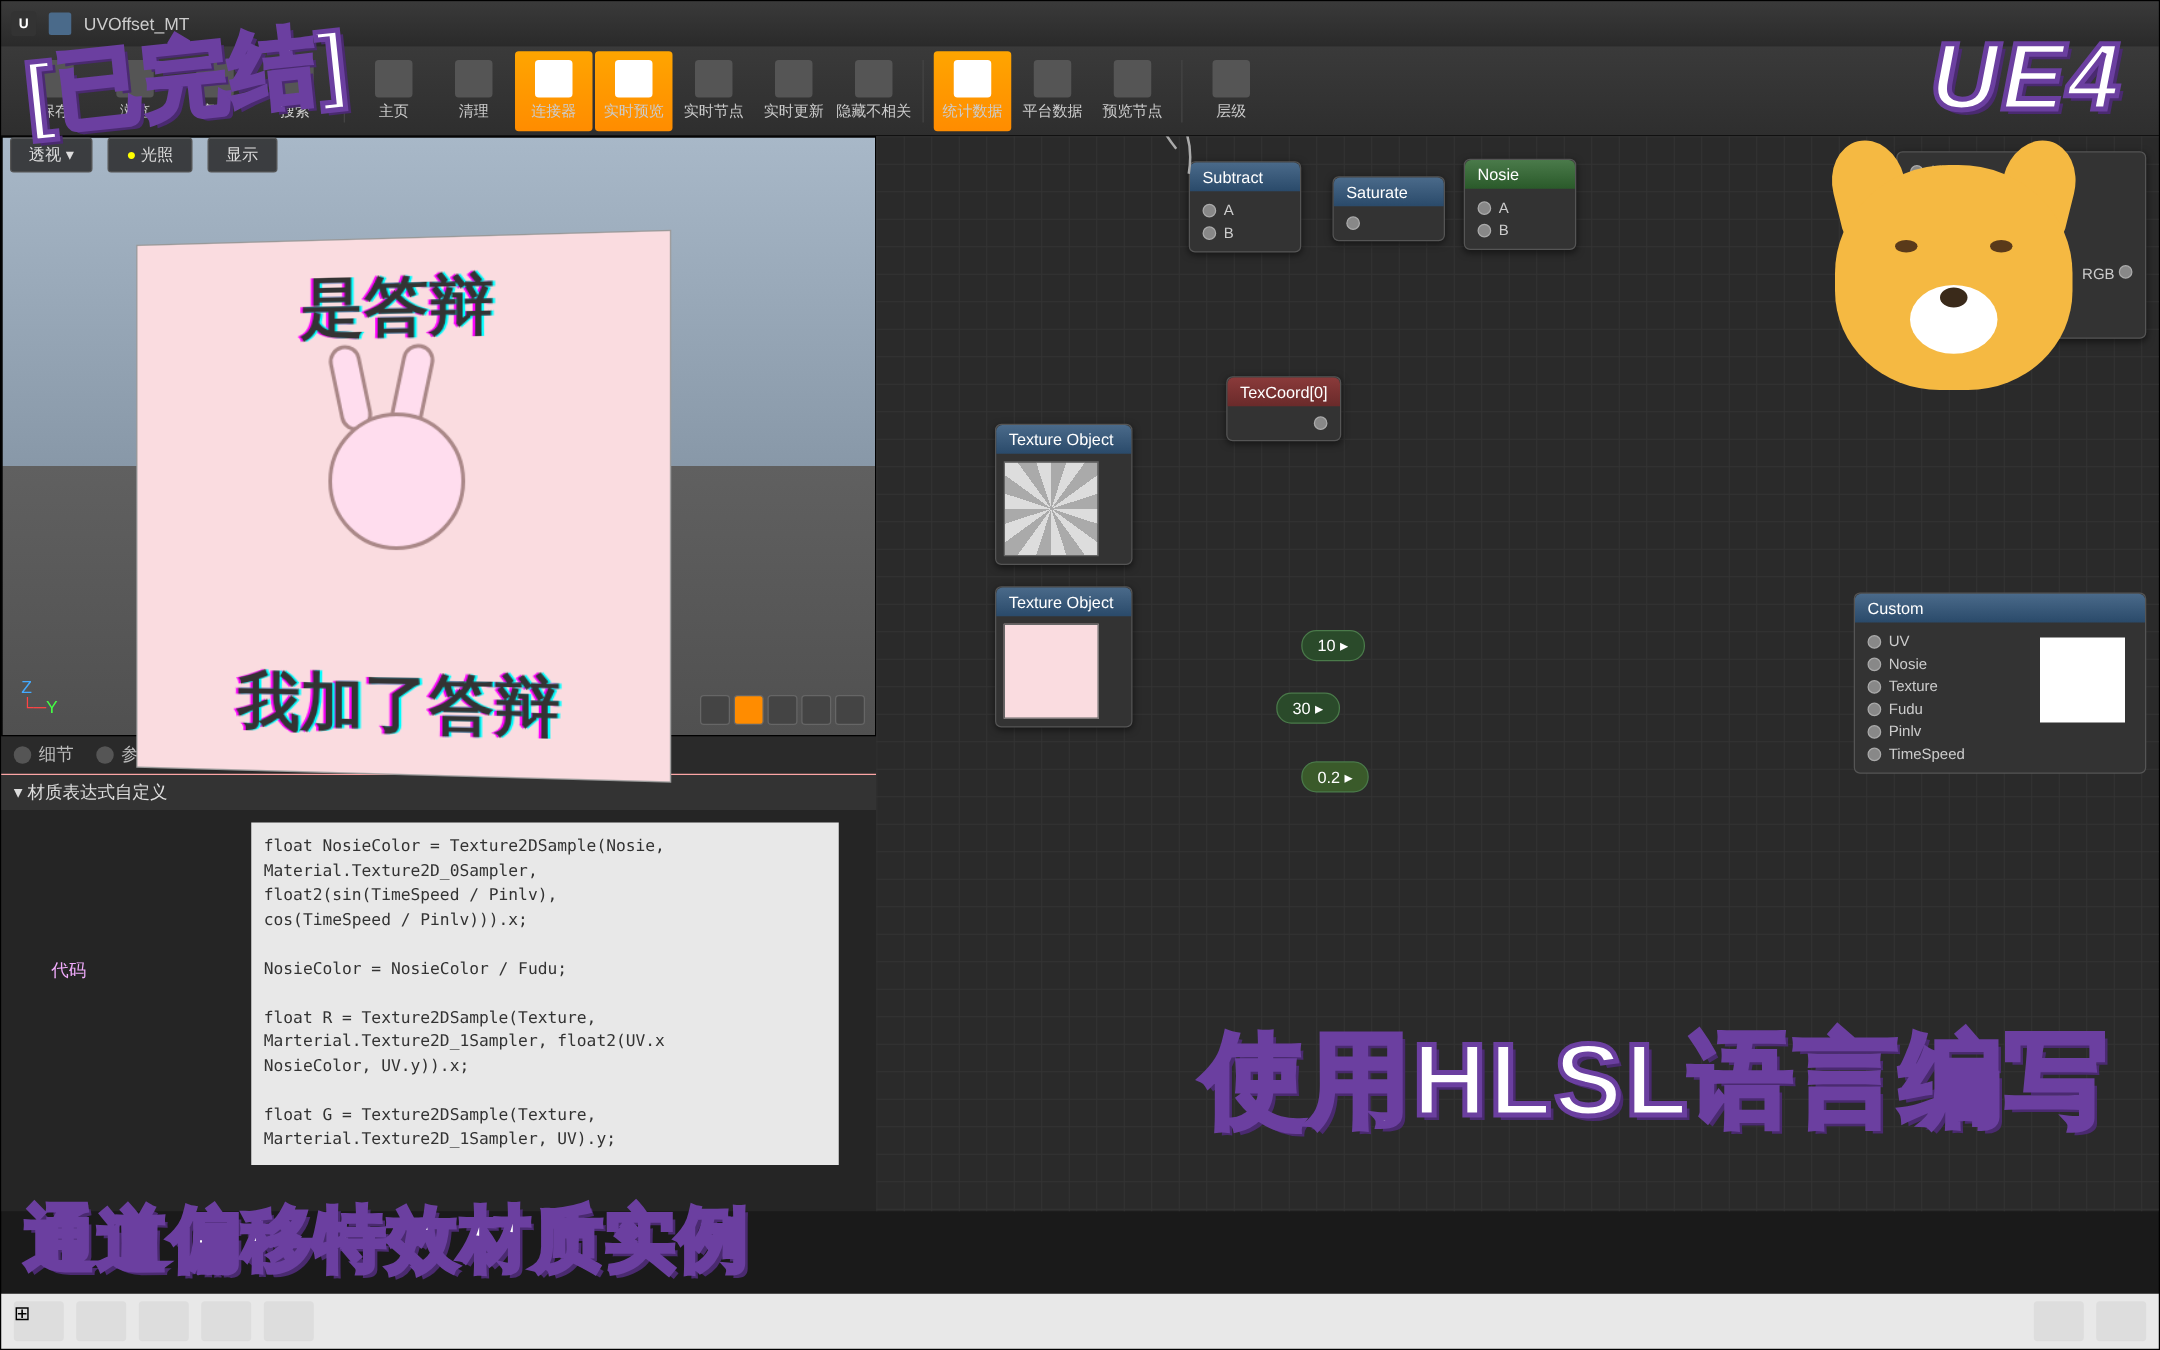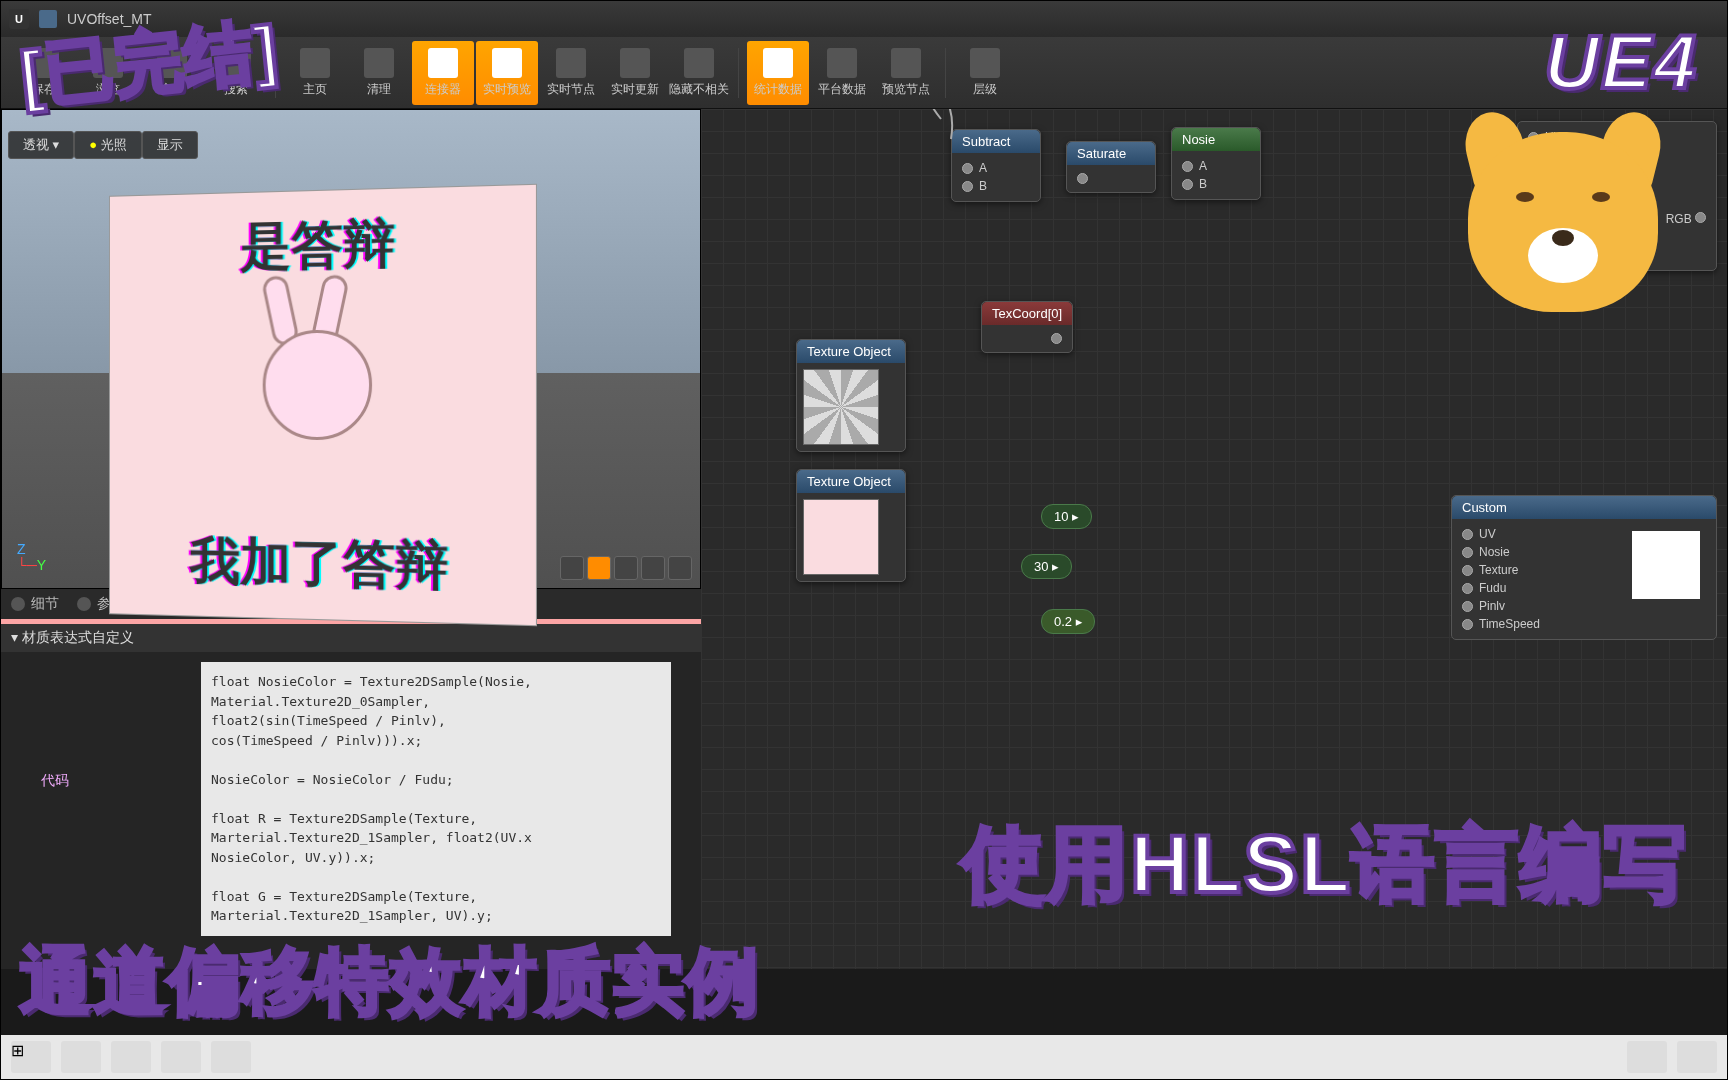--- a/index.html
+++ b/index.html
@@ -10,57 +10,57 @@
 .menubar{height:28px;background:#2a2a2a;display:flex;align-items:center;padding:0 10px;gap:20px;color:#ccc;font-size:14px}
 .toolbar{height:72px;background:linear-gradient(#3a3a3a,#2e2e2e);display:flex;align-items:center;padding:0 12px;gap:2px;border-bottom:1px solid #111}
 .tbtn{width:62px;height:64px;display:flex;flex-direction:column;align-items:center;justify-content:center;gap:3px;color:#ccc;font-size:12px;border-radius:3px}
 .tbtn.sel{background:linear-gradient(#ffa500,#ff8c00)}
 .tbtn .ico{width:30px;height:30px;background:#555;border-radius:3px}
 .tbtn.sel .ico{background:#fff}
 .tsep{width:1px;height:50px;background:#444;margin:0 6px}
 .main{display:flex;height:860px}
 .left{width:700px;display:flex;flex-direction:column}
 .preview{height:480px;background:#888;position:relative;border:1px solid #000}
-.preview-bar{position:absolute;top:21px;left:6px;display:flex;gap:0}
+.preview-bar{position:absolute;top:0;left:6px;display:flex;gap:12px}
 .pbtn{background:rgba(40,40,40,.85);color:#ddd;font-size:13px;padding:4px 14px;border-radius:3px;border:1px solid #555}
 .preview-img{position:absolute;left:100px;top:80px;width:430px;height:430px;background:#fadce0;border:1px solid #999;display:flex;flex-direction:column;align-items:center;justify-content:space-between;padding:20px;transform:perspective(800px) rotateY(-6deg)}
 .cn-big{font-size:52px;font-weight:bold;color:#333;text-shadow:2px 0 #0ff,-2px 0 #f0f}
 .bunny{width:200px;height:230px;position:relative}
 .bunny-head{width:110px;height:110px;background:#fde;border:3px solid #a88;border-radius:50%;position:absolute;left:45px;top:40px}
 .bunny-ear{width:26px;height:70px;background:#fde;border:3px solid #a88;border-radius:14px;position:absolute;top:-15px}
 .axis{position:absolute;bottom:15px;left:15px;font-size:14px;color:#f44}
 .vp-icons{position:absolute;bottom:8px;right:8px;display:flex;gap:3px}
 .vp-icons span{width:24px;height:24px;background:#444;border:1px solid #666;border-radius:3px}
 .details{flex:1;background:#252525;display:flex;flex-direction:column}
 .tabs{height:30px;display:flex;align-items:center;background:#2a2a2a;gap:18px;padding:0 10px;color:#bbb;font-size:14px}
 .tabs .tab{display:flex;align-items:center;gap:6px}
 .tabs .dot{width:14px;height:14px;background:#555;border-radius:50%}
 .search-row{height:30px;display:flex;align-items:center;padding:0 8px;gap:6px}
 .search-row input{flex:1;background:#1a1a1a;border:1px solid #444;color:#999;padding:4px 8px;font-size:13px}
 .search-row .sq{width:22px;height:22px;background:#333;border:1px solid #555}
-.cat{background:#333;color:#ddd;padding:5px 10px;font-size:14px;border-top:5px solid #fca5a5}
+.cat{background:#333;color:#ddd;padding:5px 10px;font-size:14px;border-top:1px solid #fca5a5}
 .code{background:#e8e8e8;color:#333;font-size:13px;padding:10px;margin:10px 30px 10px 200px;line-height:1.5;font-family:monospace;white-space:pre-wrap}
 .code-lbl{position:absolute;left:40px;color:#f0abfc;font-size:14px}
 .graph{flex:1;background:#2a2a2a;background-image:linear-gradient(#333 1px,transparent 1px),linear-gradient(90deg,#333 1px,transparent 1px);background-size:22px 22px;position:relative;overflow:hidden}
 .node{position:absolute;background:#333;border:1px solid #555;border-radius:5px;min-width:90px;box-shadow:0 2px 6px rgba(0,0,0,.5)}
 .node-h{padding:4px 10px;font-size:13px;color:#fff;border-radius:5px 5px 0 0;display:flex;align-items:center;gap:6px}
 .node-h.blue{background:linear-gradient(#4a6a8a,#2a4a6a)}
 .node-h.green{background:linear-gradient(#4a7a4a,#2a5a2a)}
 .node-h.red{background:linear-gradient(#8a3a3a,#6a2a2a)}
 .node-b{padding:6px 10px;font-size:12px;color:#ccc}
 .node-b .pin{display:flex;align-items:center;gap:6px;padding:2px 0}
 .pin-dot{width:11px;height:11px;border-radius:50%;background:#888;border:1px solid #aaa}
 .thumb{width:76px;height:76px;background:#ddd;margin:6px;border:1px solid #666}
 .const{position:absolute;background:#2a4a2a;border:1px solid #4a7a4a;border-radius:12px;padding:4px 12px;font-size:13px;color:#fff}
-.big-node{position:absolute;right:10px;top:386px;width:266px;background:#333;border:1px solid #555;border-radius:5px}
+.big-node{position:absolute;right:10px;top:365px;width:234px;background:#333;border:1px solid #555;border-radius:5px}
 .overlay-title{position:absolute;font-weight:900;color:#fff;-webkit-text-stroke:4px #6b3fa0;text-shadow:4px 4px 0 #4a2a70;letter-spacing:2px;font-family:"Microsoft YaHei",sans-serif}
 .ov-done{top:18px;left:20px;font-size:68px;transform:rotate(-6deg)}
 .ov-ue4{top:18px;right:30px;font-size:76px;font-style:italic}
 .ov-line1{bottom:160px;right:40px;font-size:82px}
-.ov-line2{bottom:50px;left:20px;font-size:72px}
+.ov-line2{bottom:50px;left:20px;font-size:56px}
 .doge{position:absolute;top:110px;right:60px;width:210px;height:210px}
 .doge-face{width:190px;height:180px;background:#f5b942;border-radius:48% 48% 44% 44%;position:absolute;top:22px;left:10px}
 .doge-ear{width:58px;height:72px;background:#f5b942;border-radius:50% 50% 10% 10%;position:absolute;top:2px}
 .doge-eye{width:18px;height:10px;background:#5a3a1a;border-radius:50%;position:absolute;top:82px}
 .doge-snout{width:70px;height:55px;background:#fff;border-radius:50%;position:absolute;top:118px;left:70px}
 .doge-nose{width:22px;height:16px;background:#3a2a1a;border-radius:50%;position:absolute;top:120px;left:94px}
 .winbar{position:absolute;bottom:0;left:0;right:0;height:44px;background:#e8e8e8;display:flex;align-items:center;padding:0 10px;gap:10px}
 .winbar .w{width:40px;height:32px;background:#ddd;border-radius:3px}
 </style>
 </head>

